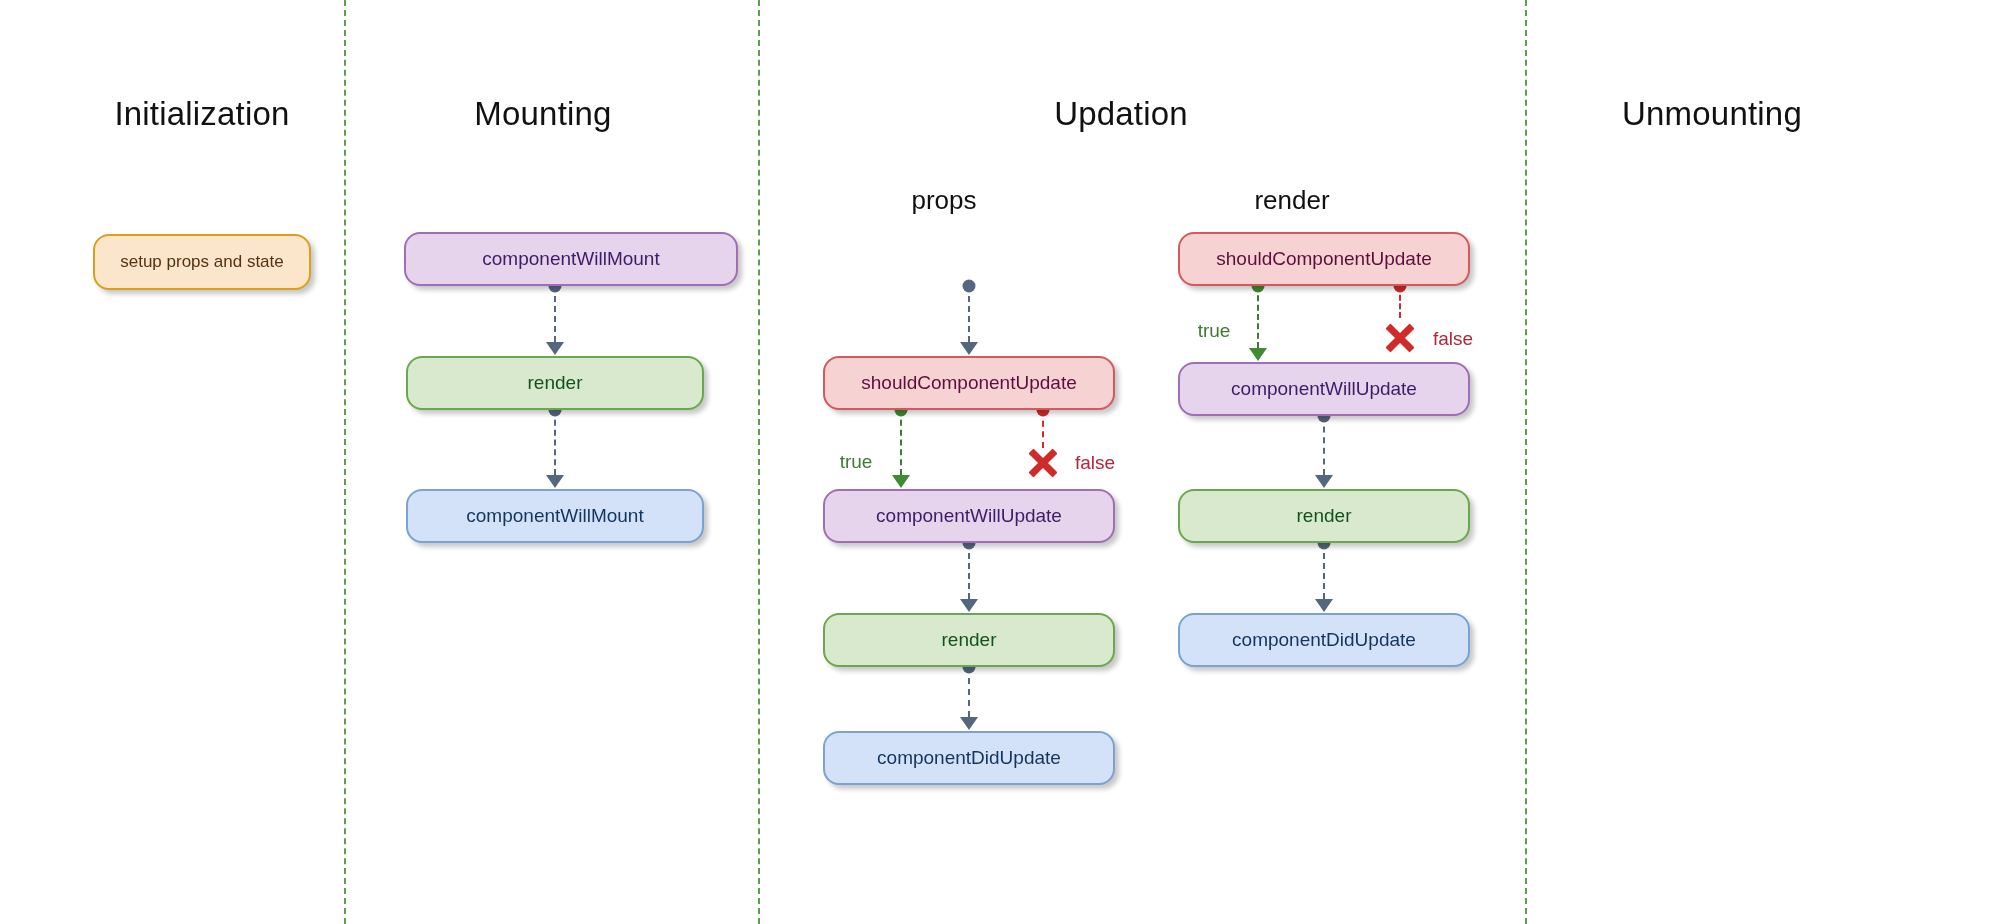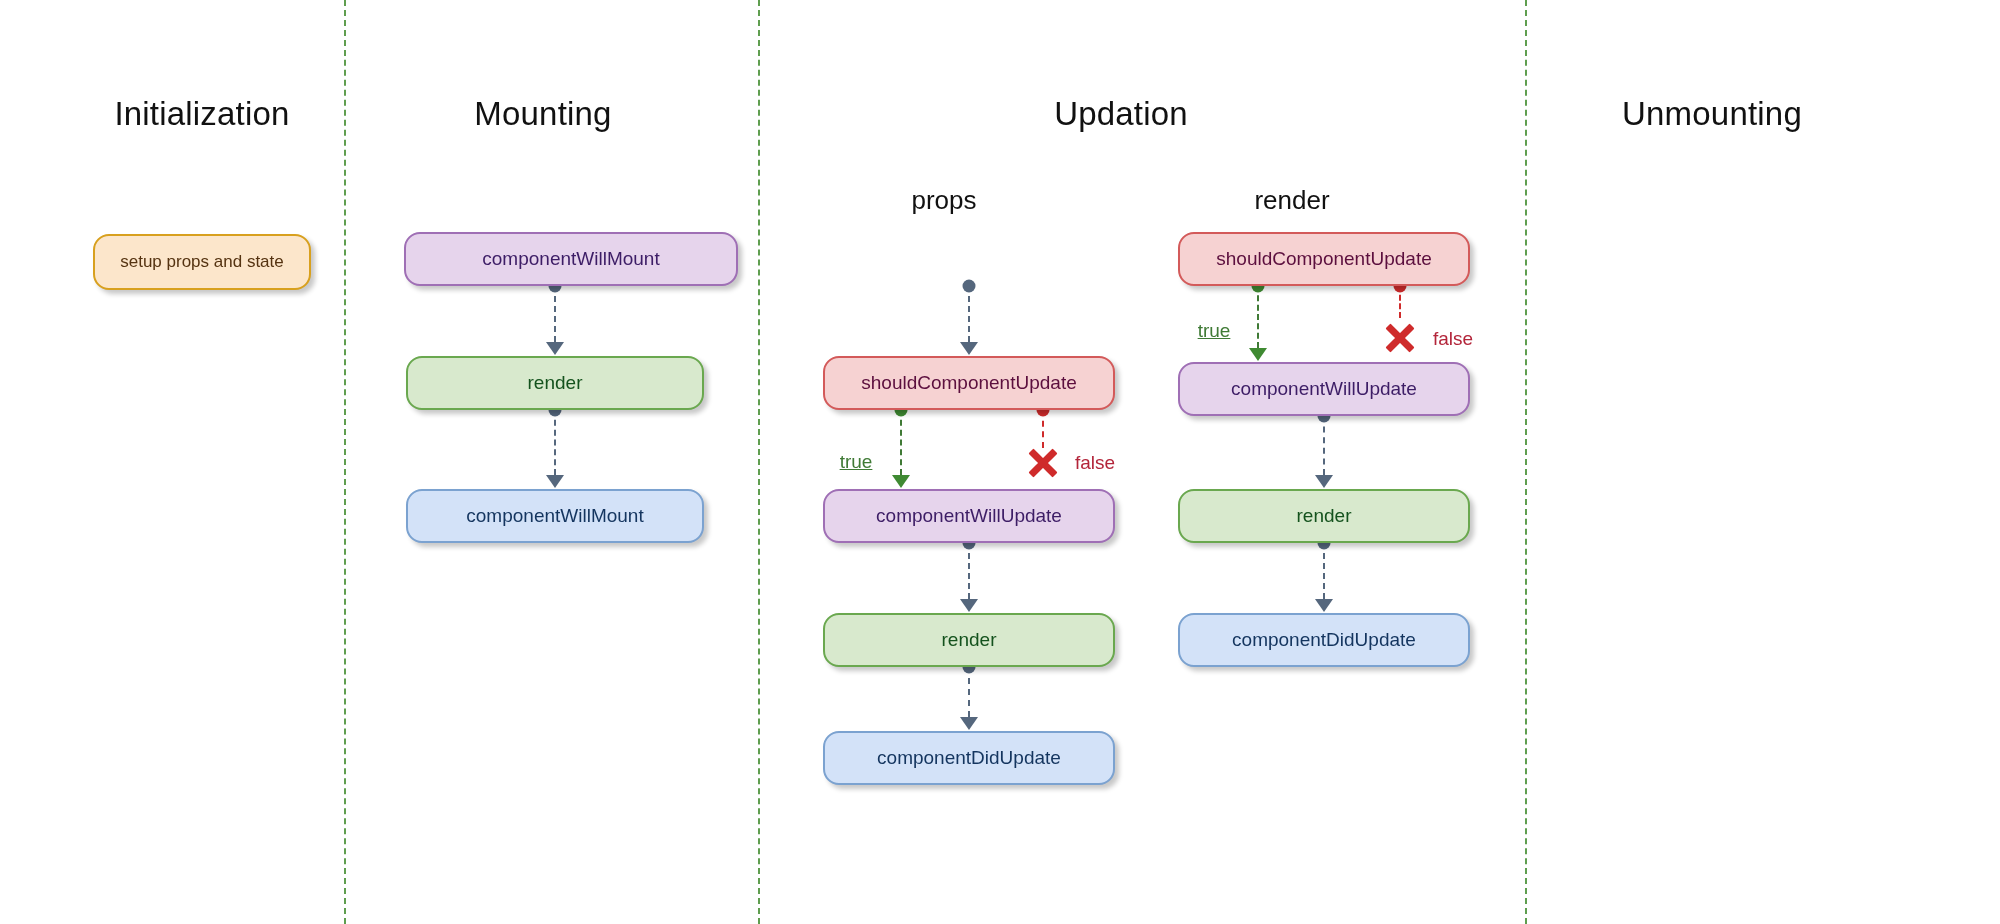--- a/index.html
+++ b/index.html
@@ -104,21 +104,21 @@
   .arrow.gray  { border-top: 13px solid #55677d; }
   .arrow.green { border-top: 13px solid #3f8a32; }
 
   
   .branch-label {
     position: absolute;
     font-size: 19px;
     white-space: nowrap;
     transform: translate(-50%, -50%);
   }
-  .branch-label.true  { color: #3f7a35; text-decoration: underline; }
+  .branch-label.true  { color: #3f7a35; }
   .branch-label.false { color: #b3253a; }
 
   
   .x-mark {
     position: absolute;
     width: 34px; height: 34px;
     transform: translate(-50%, -50%);
   }
   .x-mark::before, .x-mark::after {
     content: "";

